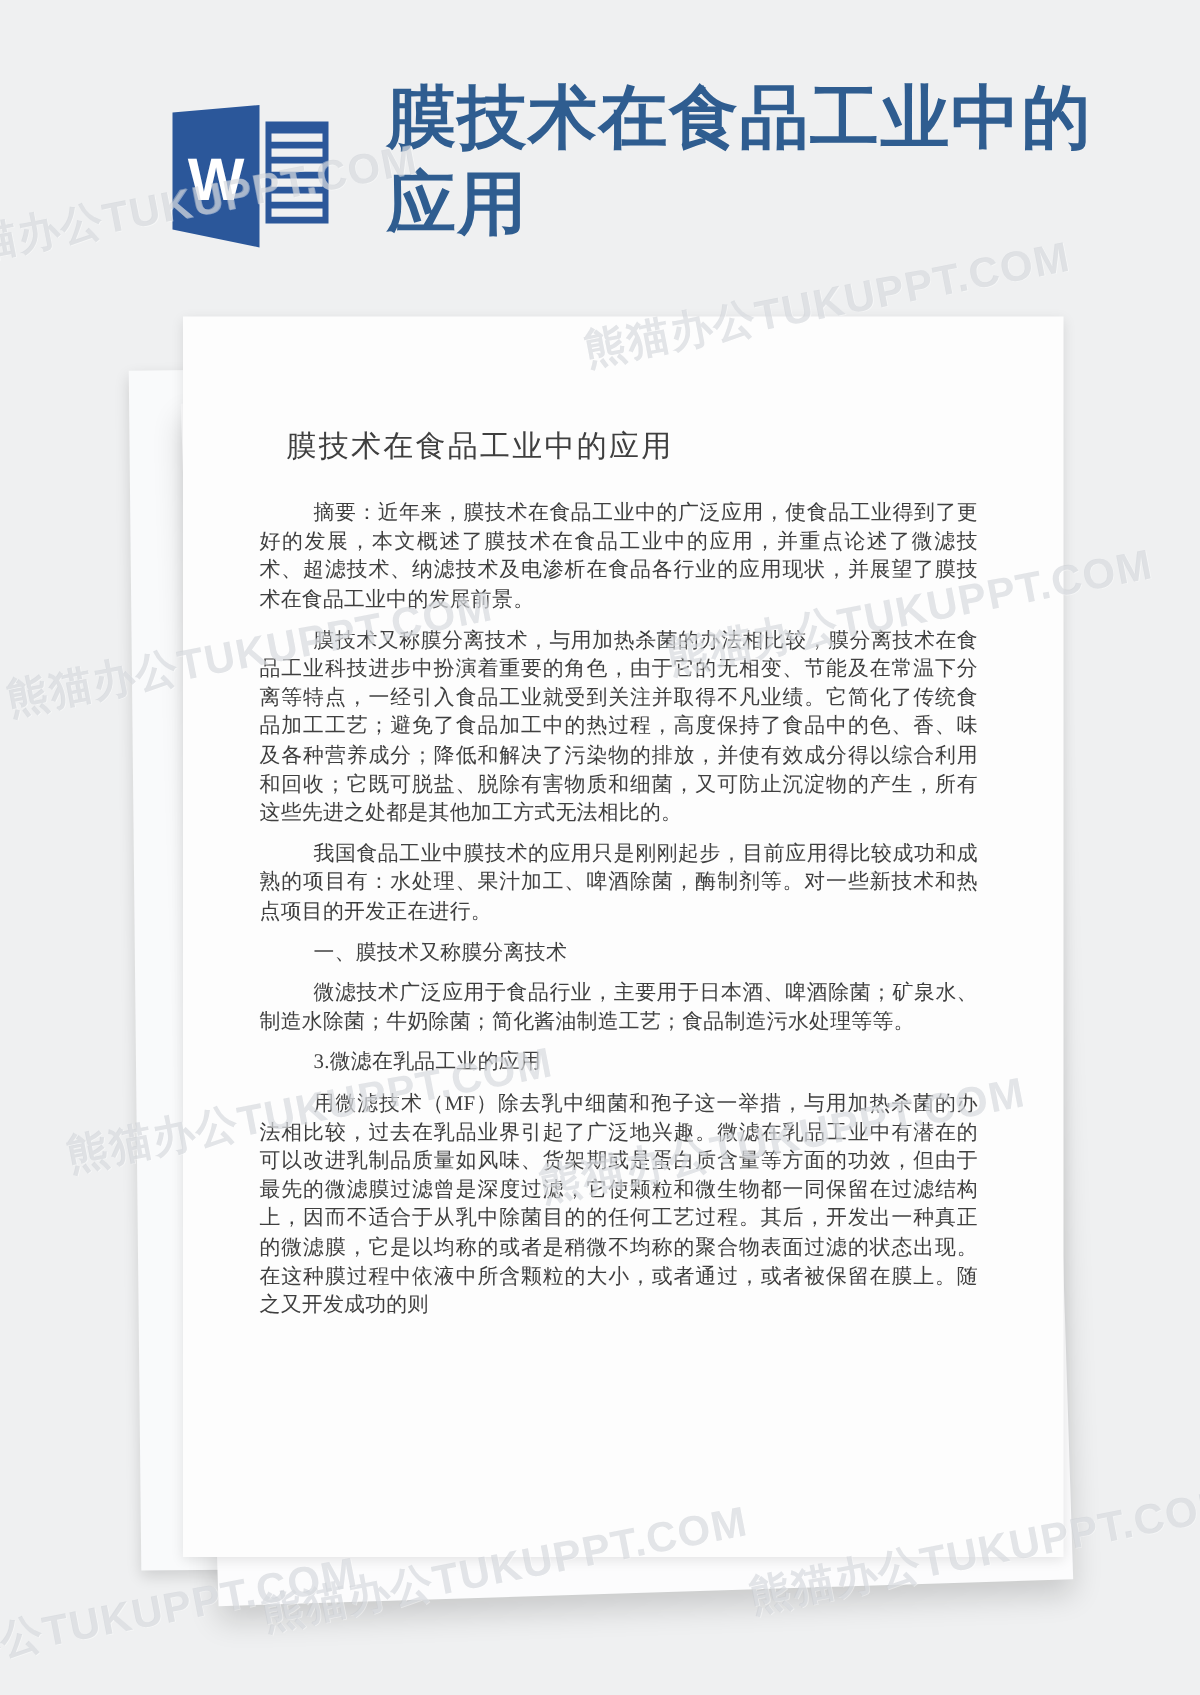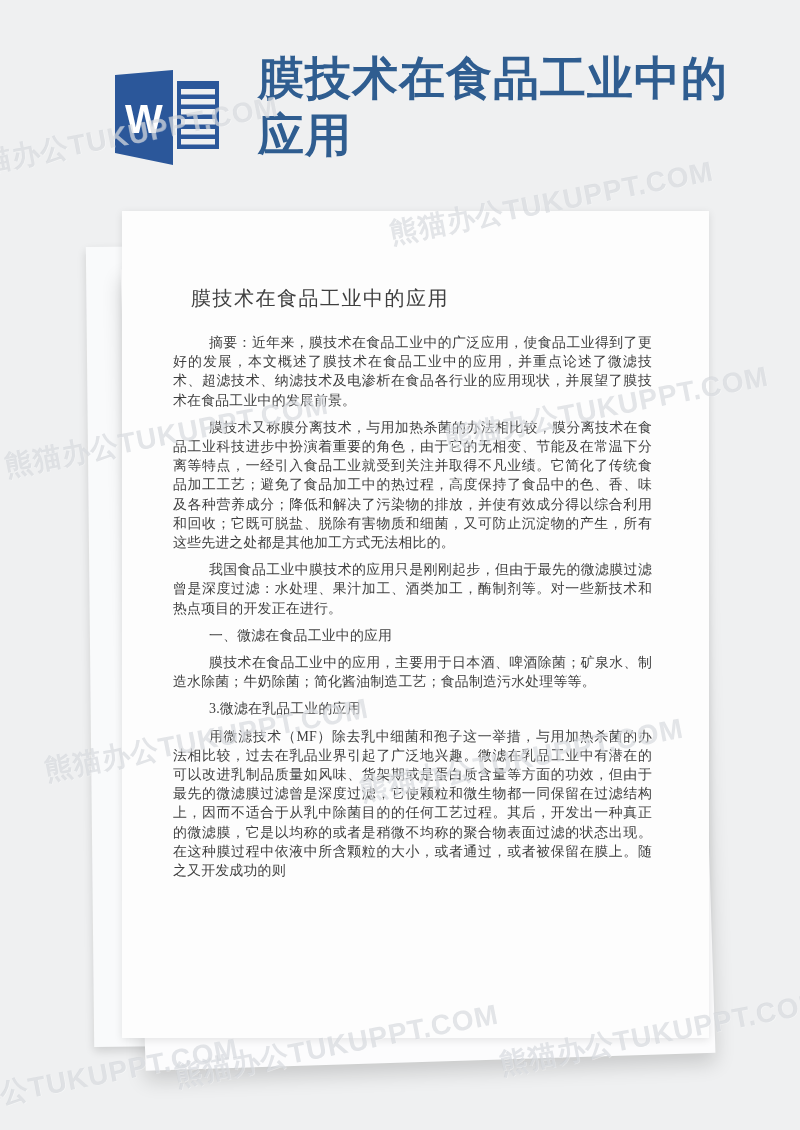--- a/index.html
+++ b/index.html
@@ -98,23 +98,23 @@
   </div>
 
   <div>
     <div class="paper back-a"></div>
     <div class="paper back-b"></div>
     <div class="paper main">
       <h2 class="doc-title">膜技术在食品工业中的应用</h2>
       <div id="doc-body">
           <p class="para">摘要：近年来，膜技术在食品工业中的广泛应用，使食品工业得到了更好的发展，本文概述了膜技术在食品工业中的应用，并重点论述了微滤技术、超滤技术、纳滤技术及电渗析在食品各行业的应用现状，并展望了膜技术在食品工业中的发展前景。</p>
           <p class="para">膜技术又称膜分离技术，与用加热杀菌的办法相比较，膜分离技术在食品工业科技进步中扮演着重要的角色，由于它的无相变、节能及在常温下分离等特点，一经引入食品工业就受到关注并取得不凡业绩。它简化了传统食品加工工艺；避免了食品加工中的热过程，高度保持了食品中的色、香、味及各种营养成分；降低和解决了污染物的排放，并使有效成分得以综合利用和回收；它既可脱盐、脱除有害物质和细菌，又可防止沉淀物的产生，所有这些先进之处都是其他加工方式无法相比的。</p>
-          <p class="para">我国食品工业中膜技术的应用只是刚刚起步，但由于最先的微滤膜过滤曾是深度过滤：水处理、果汁加工、酒类加工，酶制剂等。对一些新技术和热点项目的开发正在进行。</p>
-          <p class="para">一、微滤在食品工业中的应用</p>
-          <p class="para">膜技术在食品工业中的应用，主要用于日本酒、啤酒除菌；矿泉水、制造水除菌；牛奶除菌；简化酱油制造工艺；食品制造污水处理等等。</p>
+          <p class="para">我国食品工业中膜技术的应用只是刚刚起步，目前应用得比较成功和成熟的项目有：水处理、果汁加工、啤酒除菌，酶制剂等。对一些新技术和热点项目的开发正在进行。</p>
+          <p class="para">一、膜技术又称膜分离技术</p>
+          <p class="para">微滤技术广泛应用于食品行业，主要用于日本酒、啤酒除菌；矿泉水、制造水除菌；牛奶除菌；简化酱油制造工艺；食品制造污水处理等等。</p>
           <p class="para">3.微滤在乳品工业的应用</p>
           <p class="para">用微滤技术（MF）除去乳中细菌和孢子这一举措，与用加热杀菌的办法相比较，过去在乳品业界引起了广泛地兴趣。微滤在乳品工业中有潜在的可以改进乳制品质量如风味、货架期或是蛋白质含量等方面的功效，但由于最先的微滤膜过滤曾是深度过滤，它使颗粒和微生物都一同保留在过滤结构上，因而不适合于从乳中除菌目的的任何工艺过程。其后，开发出一种真正的微滤膜，它是以均称的或者是稍微不均称的聚合物表面过滤的状态出现。在这种膜过程中依液中所含颗粒的大小，或者通过，或者被保留在膜上。随之又开发成功的则</p>
         </div>
     </div>
   </div>
 
   <div id="watermarks">
       <span class="wm" style="left: -45px; top: 150px;">熊猫办公TUKUPPT.COM</span>
       <span class="wm" style="left: 390px; top: 215px;">熊猫办公TUKUPPT.COM</span>
       <span class="wm" style="left: 5px; top: 448px;">熊猫办公TUKUPPT.COM</span>

